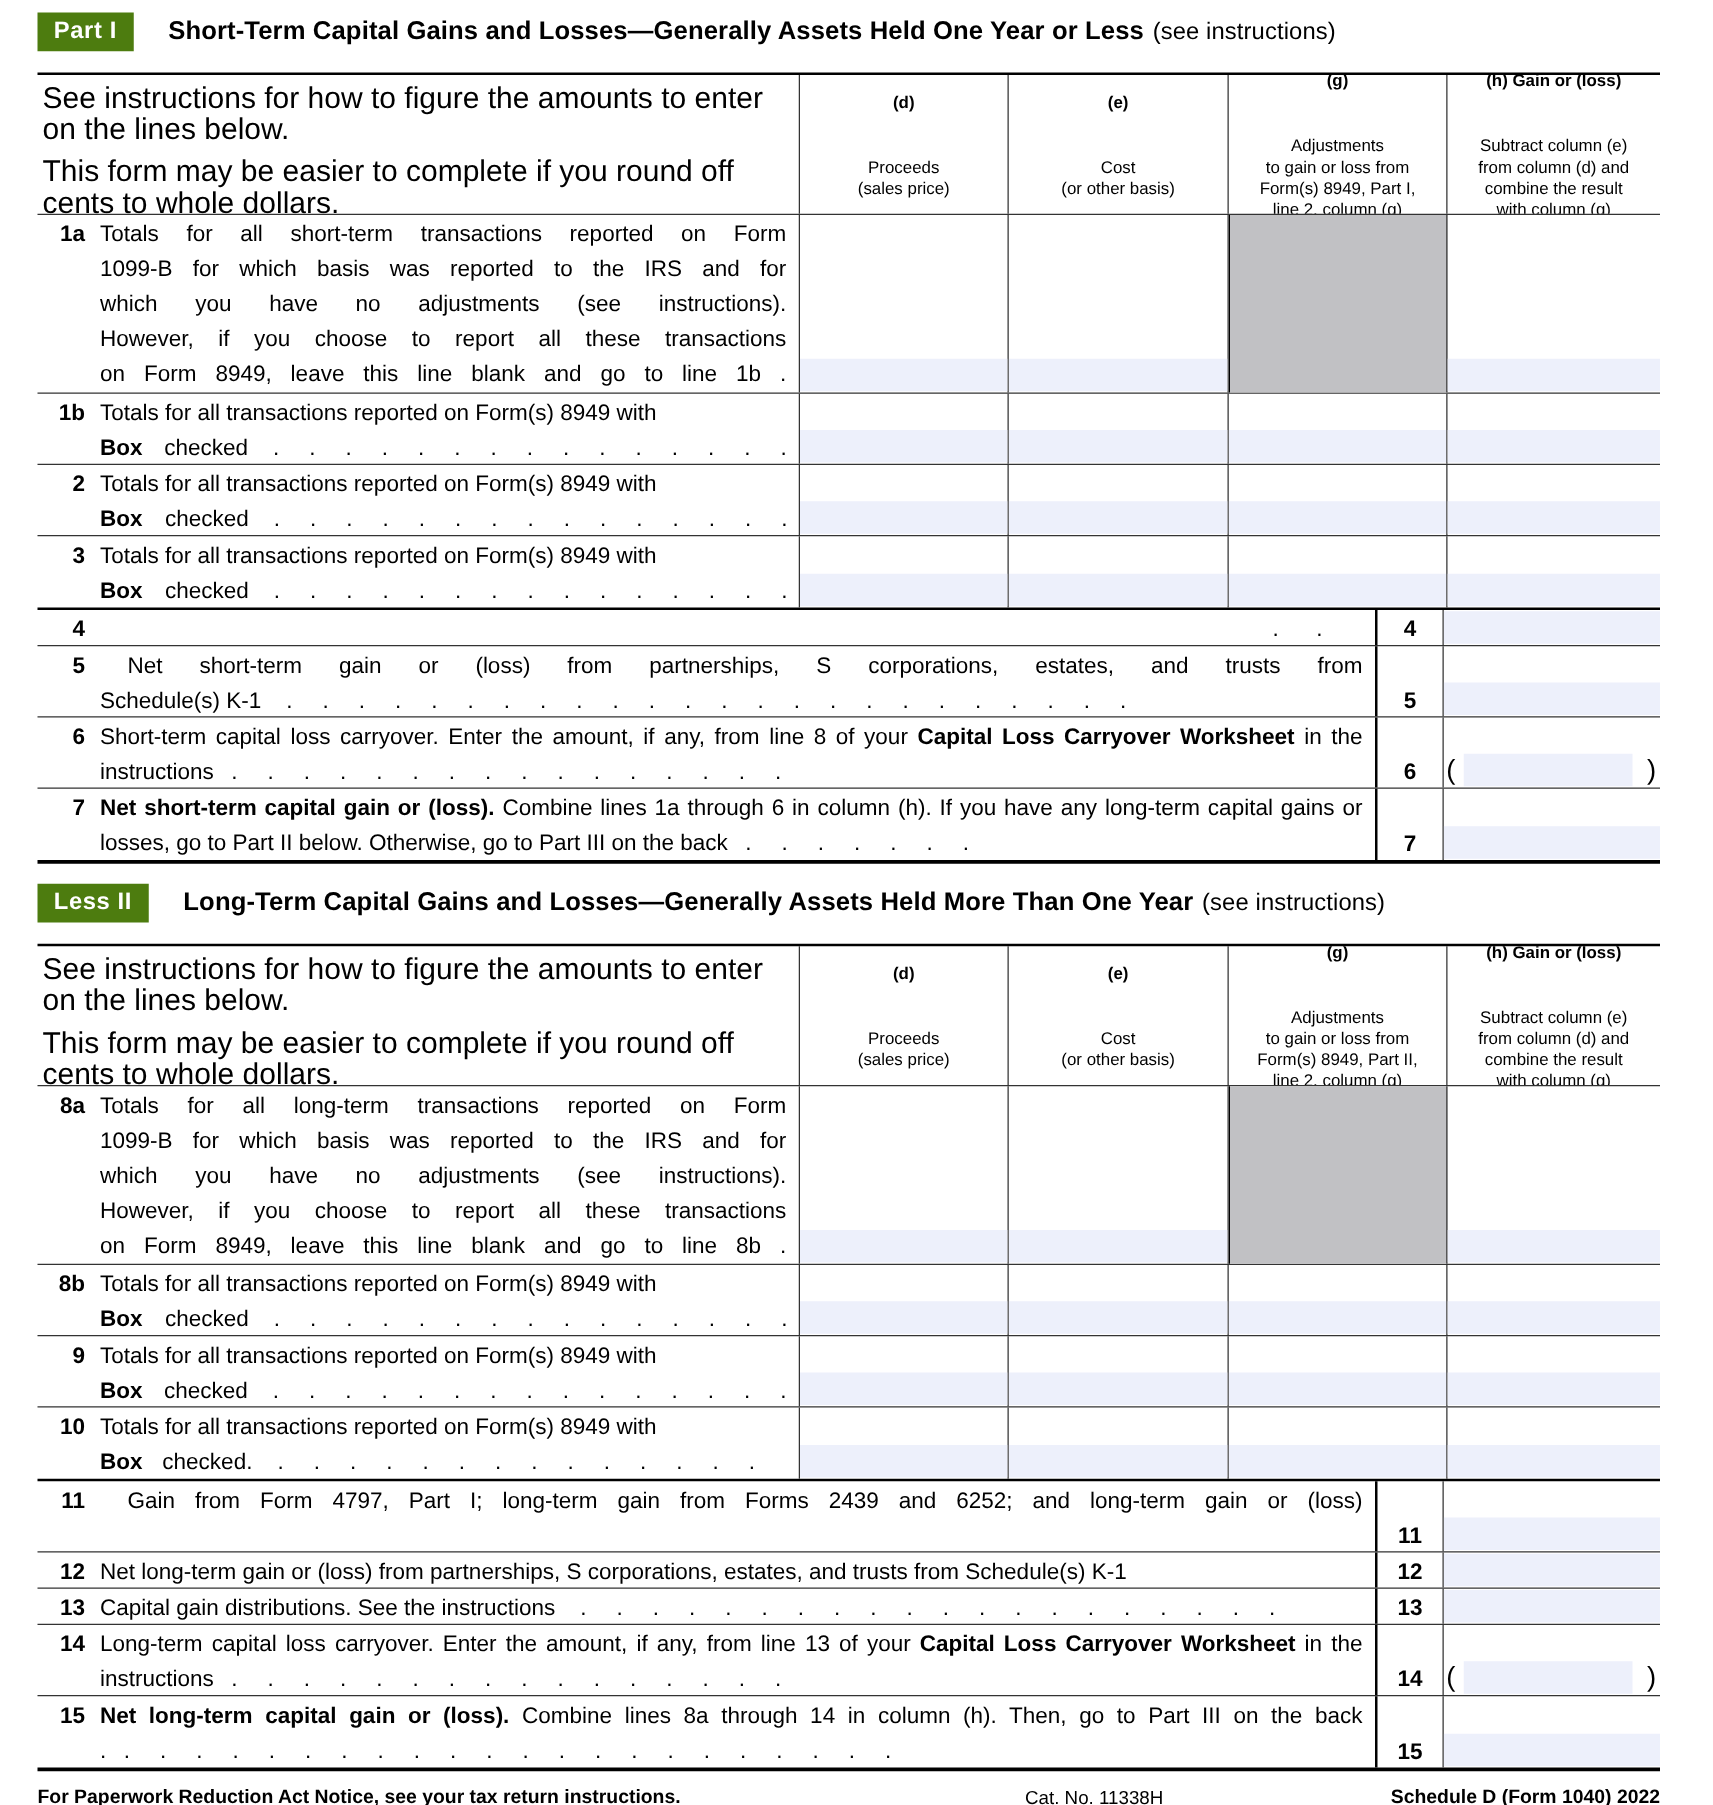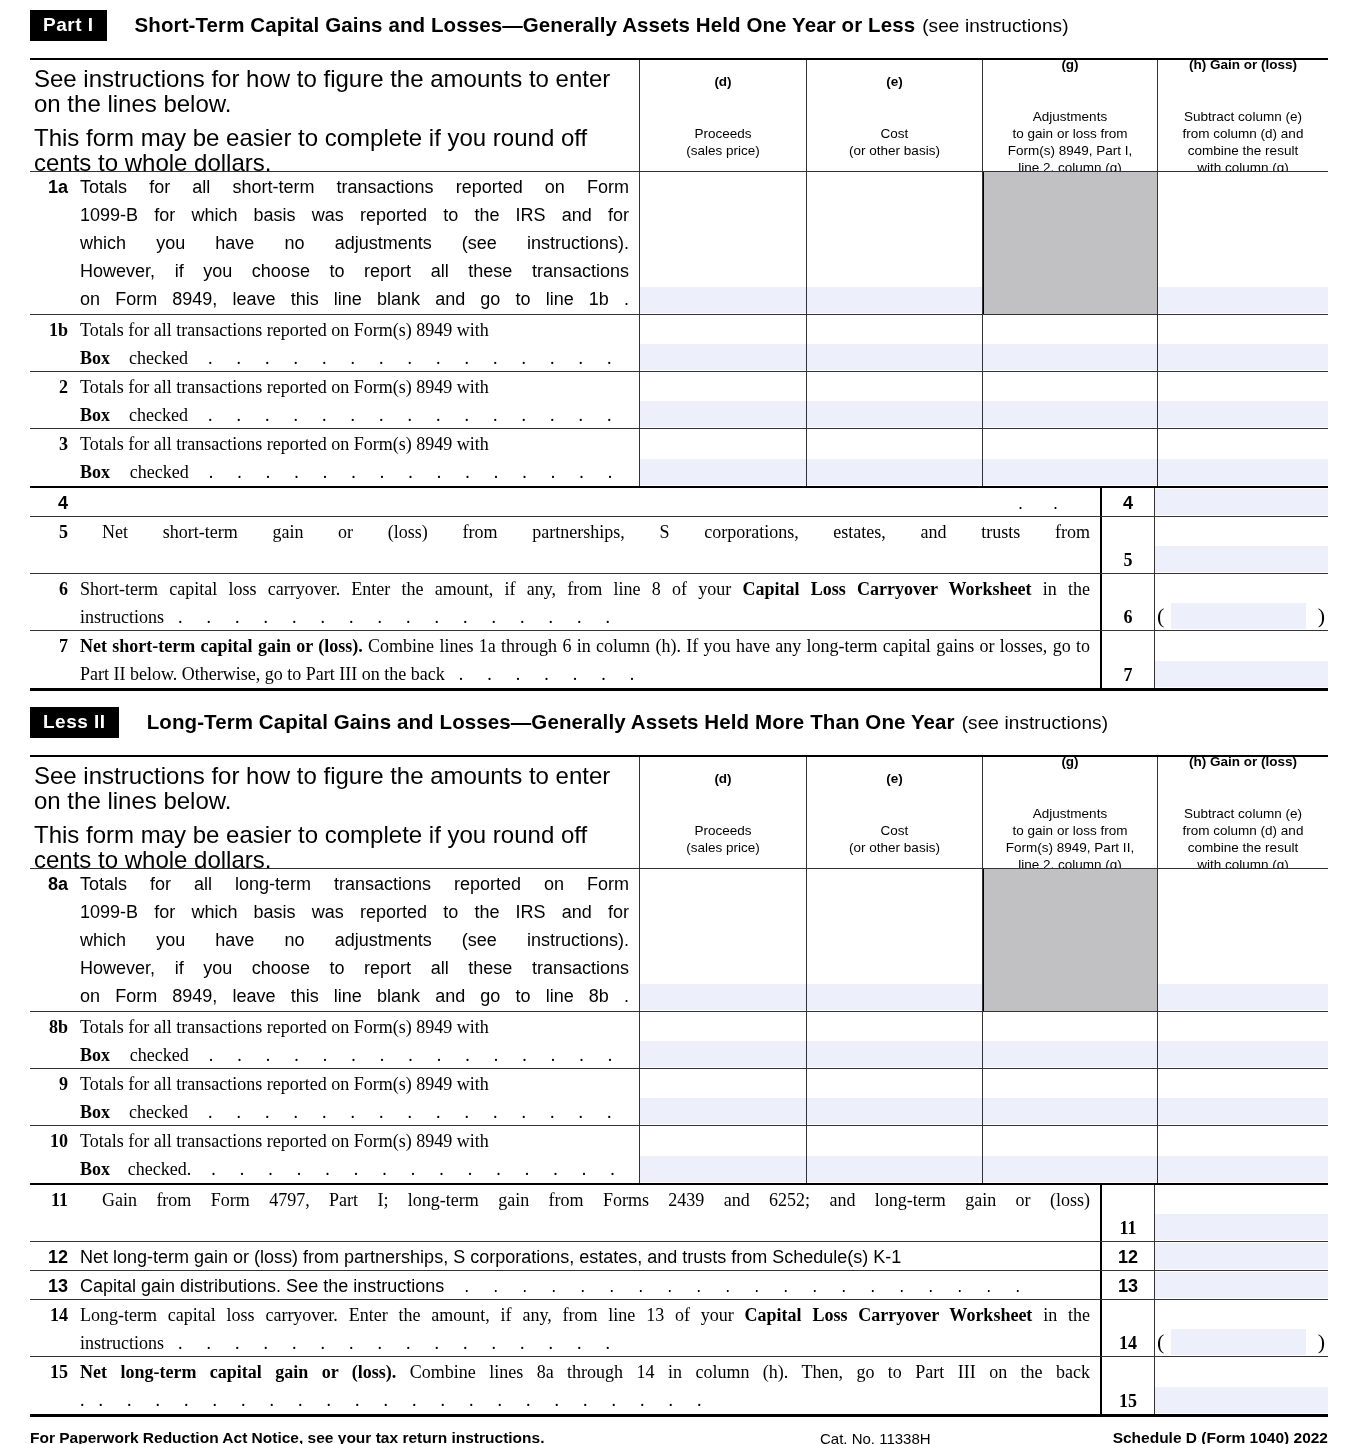--- a/index.html
+++ b/index.html
@@ -10,38 +10,38 @@
     background: #ffffff;
     color: #000;
     font-family: "Liberation Sans", "DejaVu Sans", sans-serif;
     padding: 8px 42px 0 30px;
     overflow: hidden;
   }
 
   
   .part-bar { display: flex; align-items: center; height: 34px; }
   .part-chip {
-    background: #000000; color: #fff;
+    background: #4d7c0f; color: #fff;
     font-weight: bold; font-size: 19px;
     padding: 4px 13px 5px 13px;
     letter-spacing: .5px;
   }
   .part-title { margin-left: 28px; font-size: 20.5px; font-weight: bold; letter-spacing: .1px; }
   .see-instructions { font-weight: normal; font-size: 19px; margin-left: 7px; }
 
   
   .tbl { border-top: 2px solid #000; margin-top: 16px; }
   .tbl.sub { border-top: 2.5px solid #000; margin-top: 0; border-bottom: 3px solid #000; }
   .trow { display: grid; grid-template-columns: 610px 167px 176px 175px 170px; border-bottom: 1px solid #333; }
   .trow.last { border-bottom: none; }
   .srow { display: grid; grid-template-columns: 1070px 55px 173px; border-bottom: 1px solid #333; }
   .srow.last { border-bottom: none; }
   .thead { height: 112px; }
   .r-tall { height: 143px; }
-  .r-2l { height: 57px; font-family: Liberation Serif, serif; }
+  .r-2l { height: 57px; }
   .r-1l { height: 29px; }
 
   .cell { position: relative; overflow: hidden; }
   .bR { border-right: 1px solid #333; }
 
   
   .dheadintro { padding: 6px 12px 0 4px; font-size: 24px; line-height: 25px; }
   .dheadintro .intro { margin-bottom: 9px; }
   .chead {
     display: flex; flex-direction: column; justify-content: center; align-items: center;
@@ -244,20 +244,24 @@
         </div>
       <div class="cell acell">
           <div class="input"></div>
         </div>
     </div>
 
     <div class="srow r-2l">
       <div class="cell dcell">
         <span class="rownum">5</span>
         <div class="jline">Net short-term gain or (loss) from partnerships, S corporations, estates, and trusts from</div>
+        <div class="lineflex">
+            <span>Schedule(s) K-1</span>
+            <span class="dots leader">........................</span>
+          </div>
       </div>
       <div class="cell ncell">
           <span>5</span>
         </div>
       <div class="cell acell">
           <div class="input"></div>
         </div>
     </div>
 
     <div class="srow r-2l">

